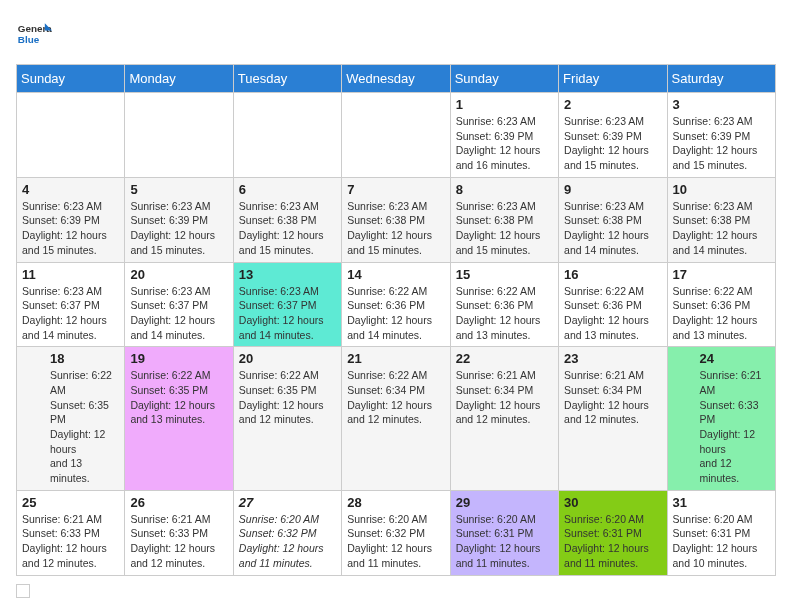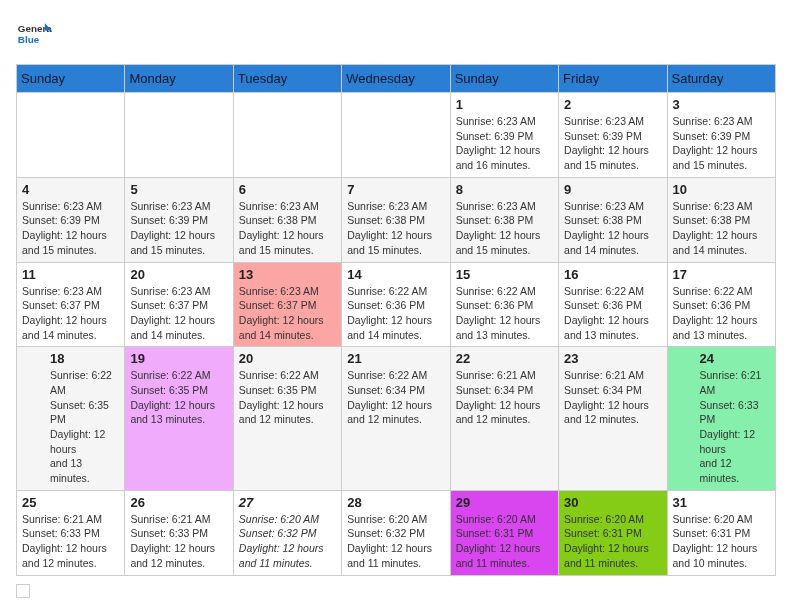--- a/index.html
+++ b/index.html
@@ -41,21 +41,21 @@
       font-size: 16px;
       color: #444;
     }
     .calendar {
       width: 100%;
       border-collapse: collapse;
       font-size: 11px;
     }
     .calendar th {
       background: #2a7fd4;
-      color: #0f172a;
+      color: #ffffff;
       padding: 6px 4px;
       text-align: left;
       font-size: 13px;
       font-weight: normal;
       border: 1px solid #ccc;
     }
     .calendar td {
       border: 1px solid #ccc;
       vertical-align: top;
       padding: 4px 5px;
@@ -222,21 +222,21 @@
 Daylight: 12 hours
 and 14 minutes.</div>
         </td>
         <td style="background: rgb(255, 255, 255);">
           <span class="day-num">20</span>
           <div class="day-info" style="white-space: pre-line;">Sunrise: 6:23 AM
 Sunset: 6:37 PM
 Daylight: 12 hours
 and 14 minutes.</div>
         </td>
-        <td style="background: #fca5a5;">
+        <td style="background: #5eead4;">
           <span class="day-num">13</span>
           <div class="day-info" style="white-space: pre-line;">Sunrise: 6:23 AM
 Sunset: 6:37 PM
 Daylight: 12 hours
 and 14 minutes.</div>
         </td>
         <td style="background: rgb(255, 255, 255);">
           <span class="day-num">14</span>
           <div class="day-info" style="white-space: pre-line;">Sunrise: 6:22 AM
 Sunset: 6:36 PM
@@ -338,21 +338,21 @@
 Daylight: 12 hours
 and 11 minutes.</div>
         </td>
         <td style="background: rgb(255, 255, 255);">
           <span class="day-num">28</span>
           <div class="day-info" style="white-space: pre-line;">Sunrise: 6:20 AM
 Sunset: 6:32 PM
 Daylight: 12 hours
 and 11 minutes.</div>
         </td>
-        <td style="background: #d946ef;">
+        <td style="background: #c4b5fd;">
           <span class="day-num">29</span>
           <div class="day-info" style="white-space: pre-line;">Sunrise: 6:20 AM
 Sunset: 6:31 PM
 Daylight: 12 hours
 and 11 minutes.</div>
         </td>
         <td style="background: #84cc16;">
           <span class="day-num">30</span>
           <div class="day-info" style="white-space: pre-line;">Sunrise: 6:20 AM
 Sunset: 6:31 PM

